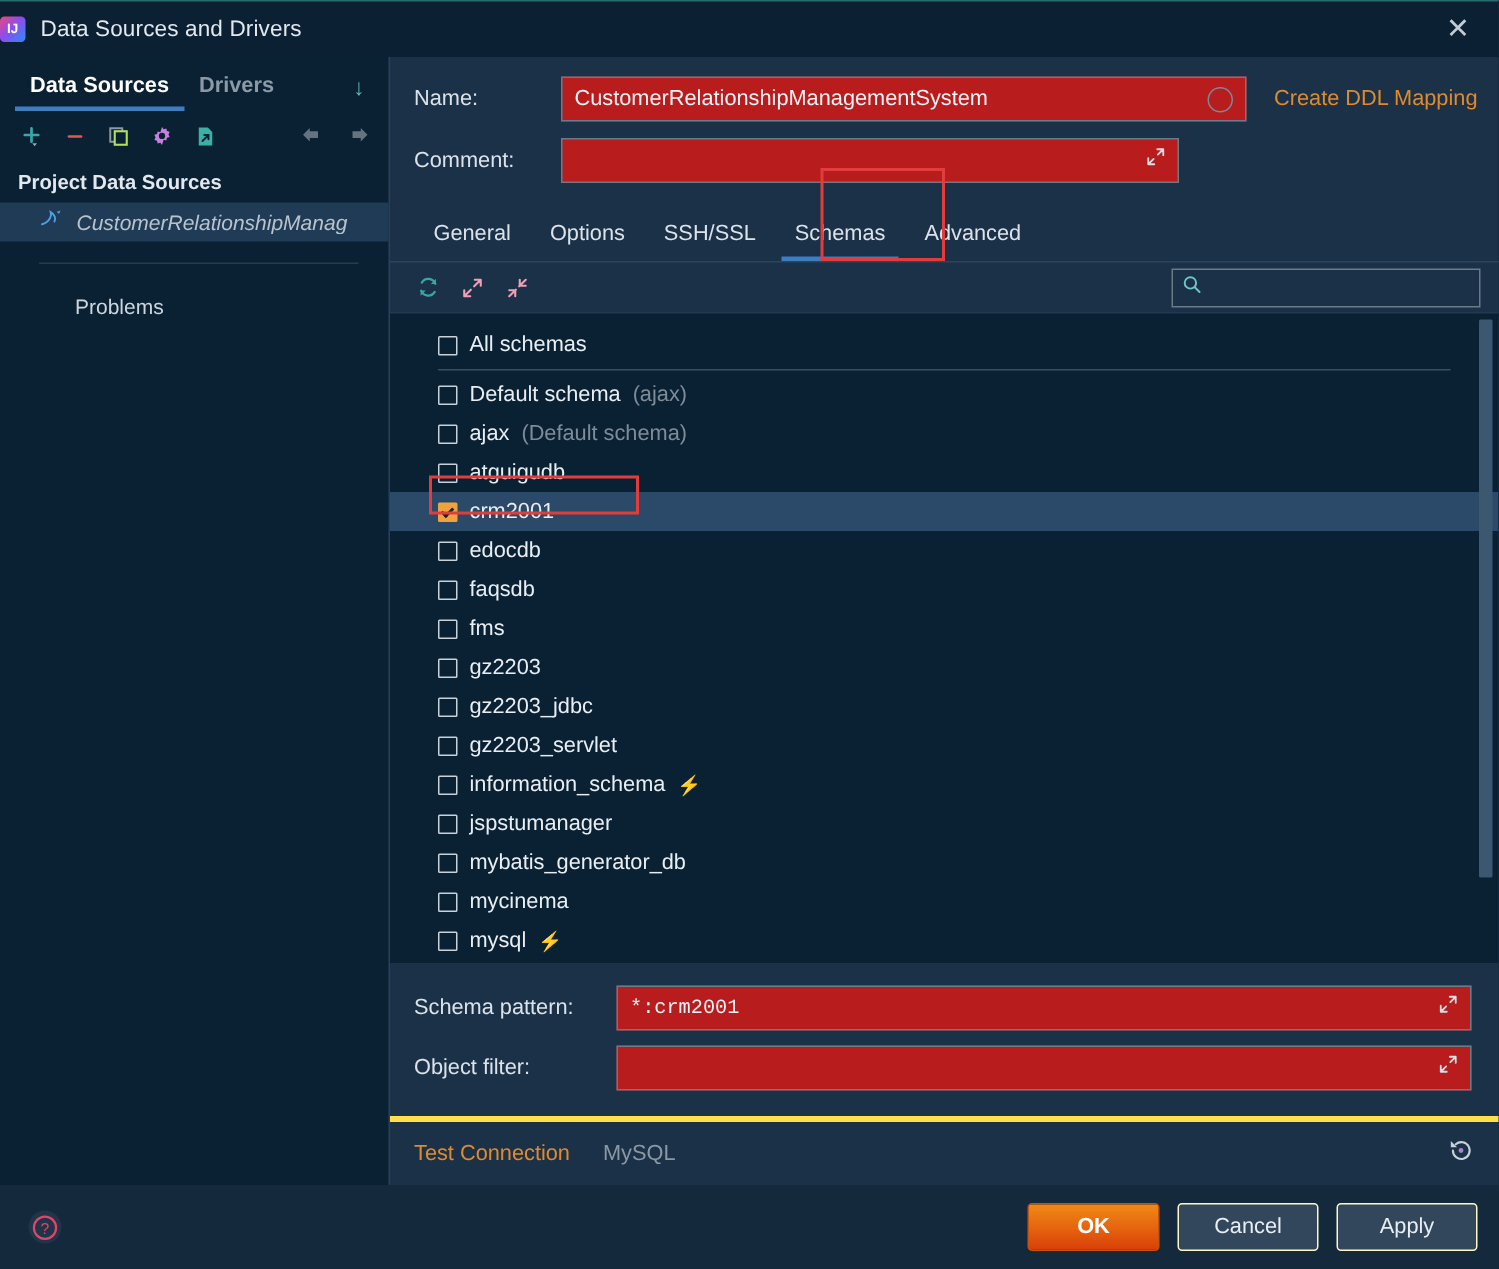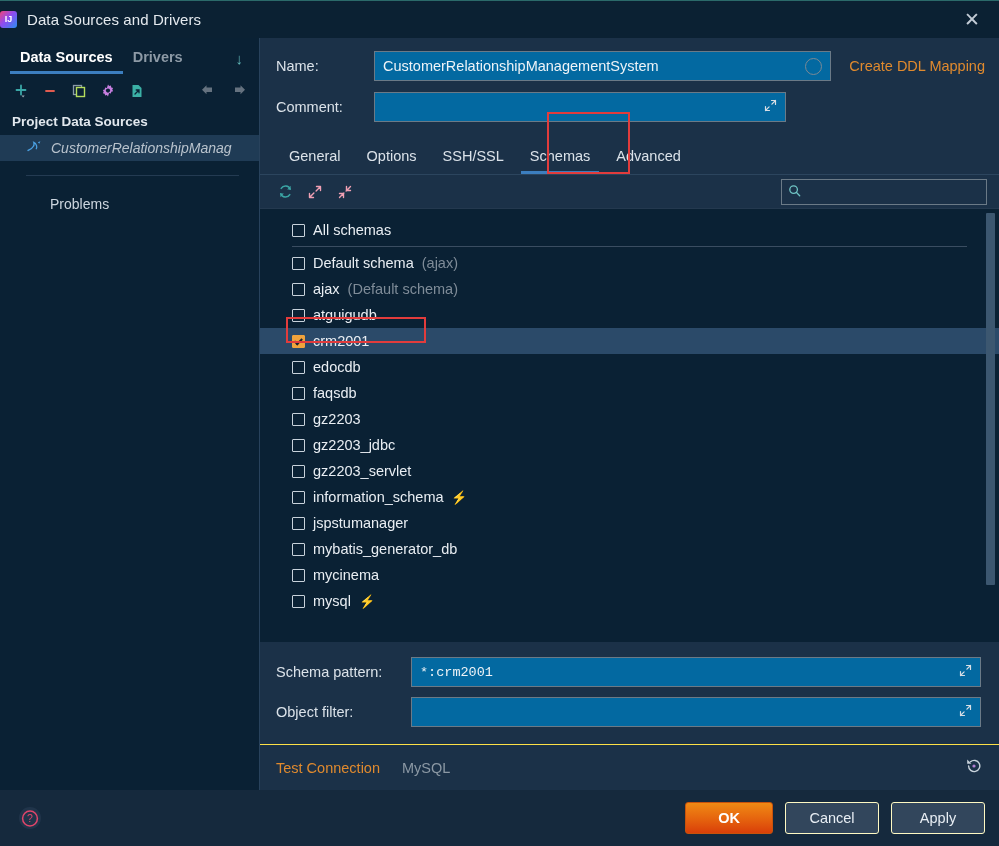--- a/index.html
+++ b/index.html
@@ -96,21 +96,21 @@
   .right {
     flex: 1 1 auto; background:#1b3148;
     display:flex; flex-direction:column; min-width:0;
   }
   .form-row {
     display:flex; align-items:center; padding: 0 14px 0 16px; height: 42px;
   }
   .form-row.first { padding-top: 8px; height: 48px; }
   .form-label { color:#dbe2e9; font-size:14.5px; width: 98px; flex:0 0 auto; }
   .field {
-    flex:1 1 auto; height: 30px; background:#0369a1;
+    flex:1 1 auto; height: 30px; background:#b91c1c;
     border:1px solid #6b7a87; display:flex; align-items:center;
     padding: 0 6px 0 8px; position:relative; min-width:0;
   }
   .field-val { color:#eef3f7; font-size:14.5px; white-space:nowrap; overflow:hidden; }
   .field-val.mono { font-family:"Liberation Mono", monospace; font-size:13.5px; }
   .field-spacer { flex:1 1 auto; }
   .color-circle {
     width:17px; height:17px; border-radius:50%;
     border:1.5px solid #7b8995; flex:0 0 auto; margin-right:2px;
   }
@@ -184,21 +184,21 @@
   }
 
   
   .bottom-form { background:#1b3148; padding: 10px 0 12px 0; }
   .bf-row { display:flex; align-items:center; padding: 0 18px 0 16px; height: 40px; }
   .bf-label { color:#dbe2e9; font-size:14.5px; width:135px; flex:0 0 auto; }
 
   .status-bar {
     height:46px; display:flex; align-items:center;
     padding: 0 16px 0 16px; background:#1b3148;
-    border-top:1px solid #fde047;
+    border-top:4px solid #fde047;
   }
   .test-conn { color:#e08a2e; font-size:14.5px; }
   .driver-name { color:#8b98a4; font-size:14.5px; margin-left:22px; }
   .status-spacer { flex:1 1 auto; }
   .revert-ico { color:#c8d2db; }
 
   
   .footer {
     height:56px; min-height:56px; background:#15293d;
     display:flex; align-items:center; padding: 0 14px 0 16px;
@@ -388,20 +388,24 @@
               <span class="cb checked"></span>
               <span class="sch-name">crm2001</span>
             </div>
             <div class="sch-row">
               <span class="cb"></span>
               <span class="sch-name">edocdb</span>
             </div>
             <div class="sch-row">
               <span class="cb"></span>
               <span class="sch-name">faqsdb</span>
+            </div>
+            <div class="sch-row">
+              <span class="cb"></span>
+              <span class="sch-name">fms</span>
             </div>
             <div class="sch-row">
               <span class="cb"></span>
               <span class="sch-name">gz2203</span>
             </div>
             <div class="sch-row">
               <span class="cb"></span>
               <span class="sch-name">gz2203_jdbc</span>
             </div>
             <div class="sch-row">

